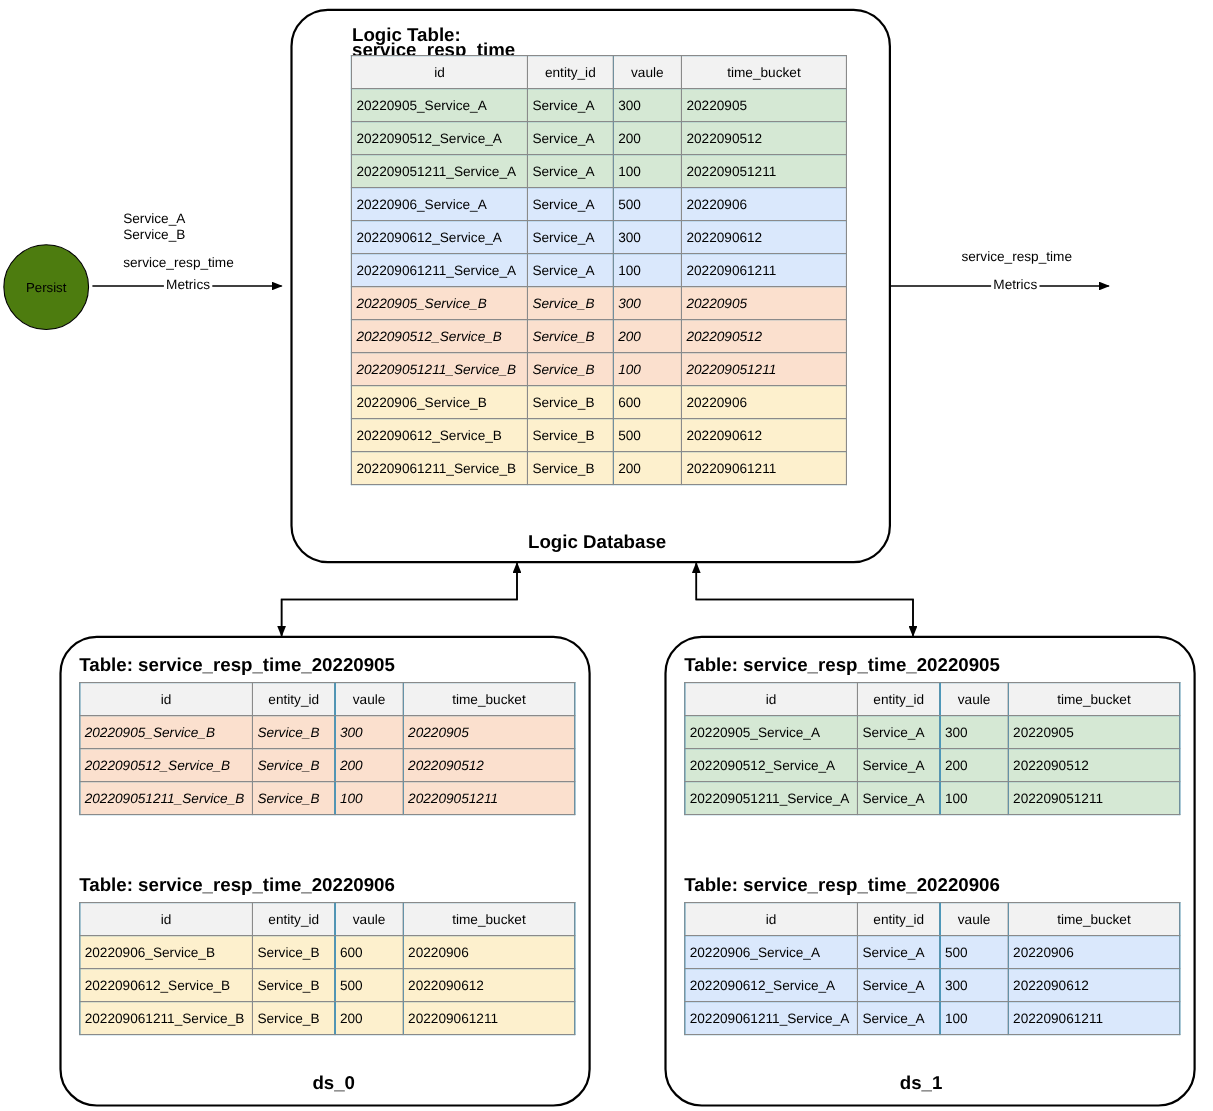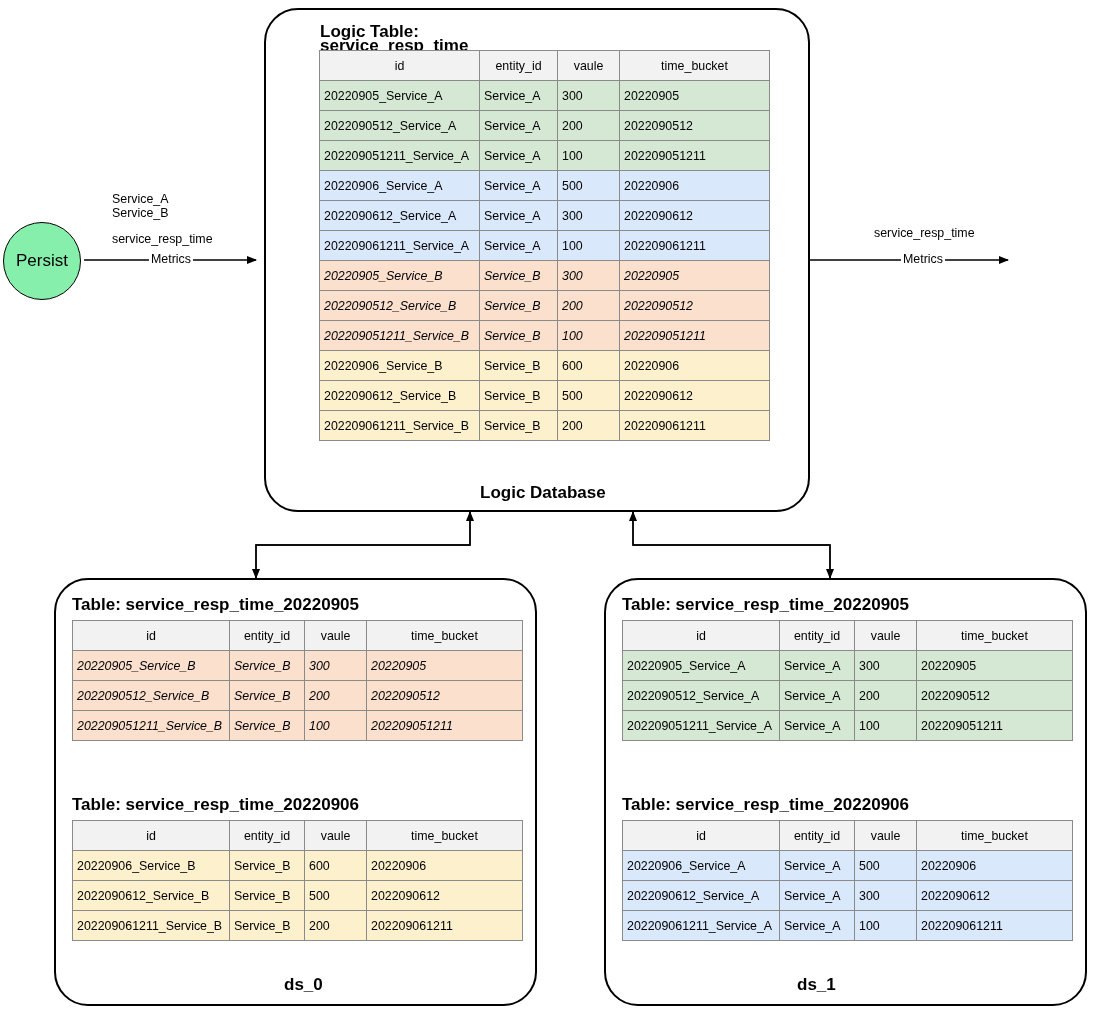--- a/index.html
+++ b/index.html
@@ -26,26 +26,26 @@
     border-radius: 34px;
     background: #ffffff;
     box-sizing: border-box;
   }
 
   
   .circle {
     position: absolute;
     border: 1.6px solid #000;
     border-radius: 50%;
-    background: #86efac;
+    background: #4d7c0f;
     box-sizing: border-box;
     display: flex;
     align-items: center;
     justify-content: center;
-    font-size: 17px;
+    font-size: 12px;
     text-align: right;
   }
 
   
   table.dt {
     border-collapse: collapse;
     position: absolute;
     background: #0ea5e9;
     table-layout: fixed;
   }
@@ -376,15 +376,15 @@
           <td class="fill-blue">2022090612</td>
         </tr>
         <tr>
           <td class="fill-blue">202209061211_Service_A</td>
           <td class="fill-blue">Service_A</td>
           <td class="fill-blue">100</td>
           <td class="fill-blue">202209061211</td>
         </tr>
       </tbody>
   </table>
-  <div class="lbl-b" style="left:797px; top:975px;">ds_1</div>
+  <div class="lbl-b" style="left:818px; top:975px;">ds_1</div>
 
 </div>
 
 </body></html>

